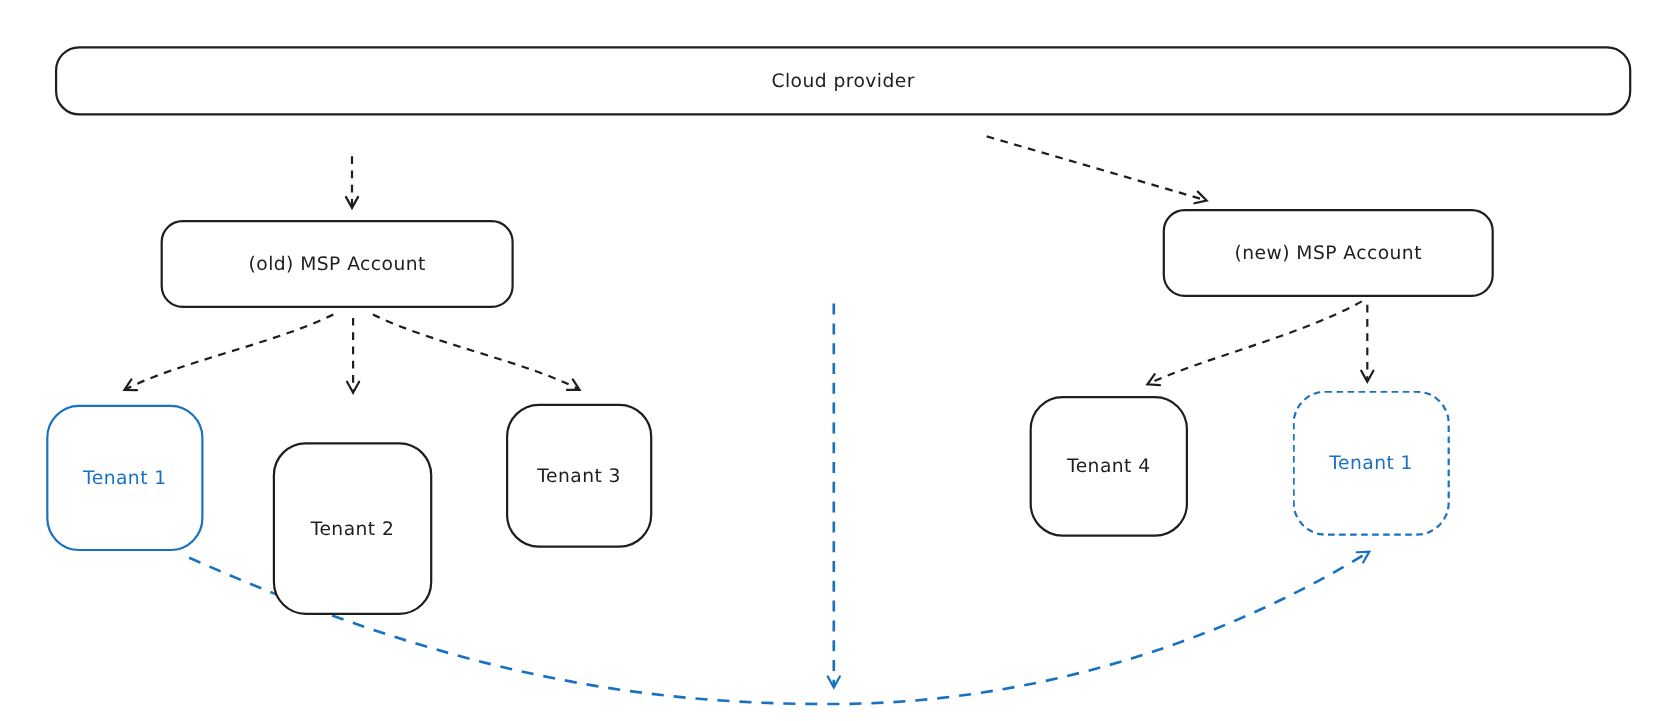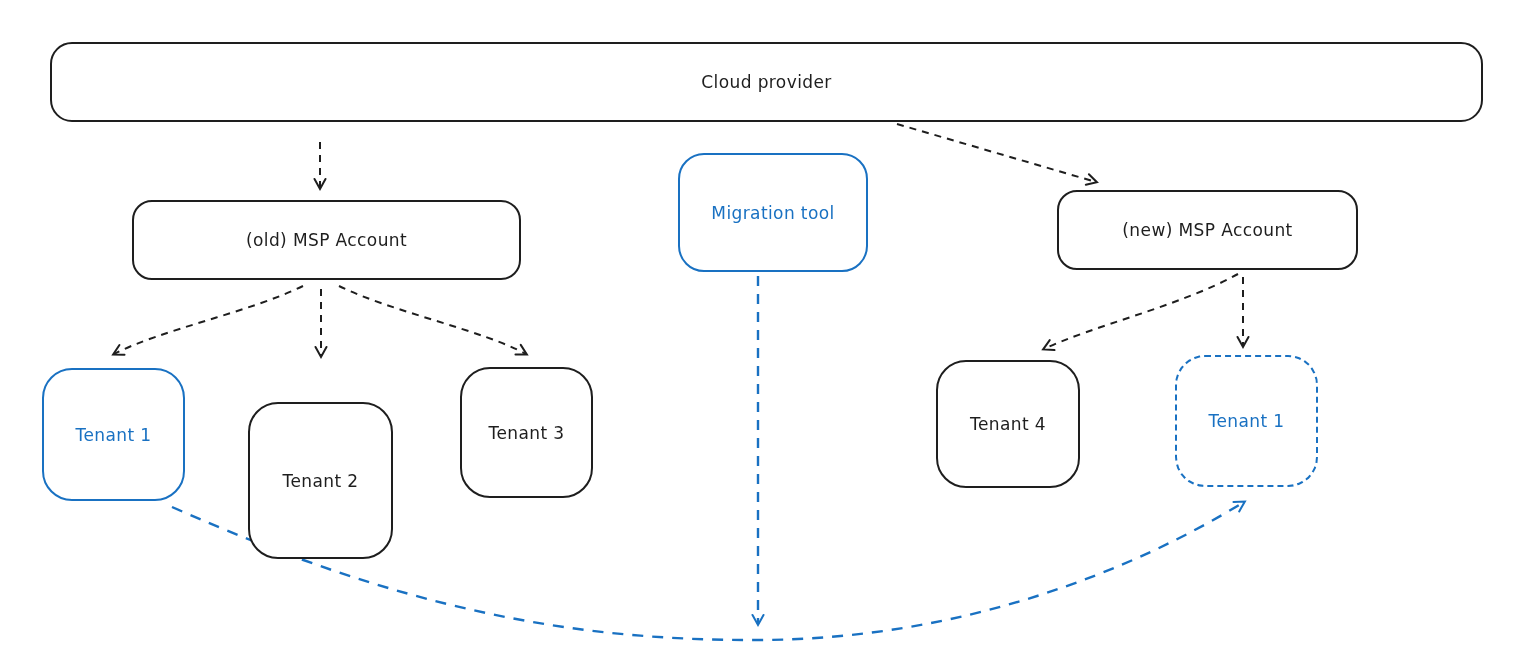--- a/index.html
+++ b/index.html
@@ -32,22 +32,22 @@
     justify-content: center;
     color: #1e1e1e;
     font-size: 17px;
     letter-spacing: 0.4px;
     text-align: center;
   }
   .node .label { white-space: nowrap; }
   .node.blue   { border-color: #1971c2; color: #1971c2; }
   .node.dashed { border-style: dashed; }
 
-  .cloud-provider { left: 50px;  top: 42px;  width: 1433px; height: 80px;  border-radius: 22px; }
-  .old-msp        { left: 132px; top: 200px; width: 389px;  height: 80px;  border-radius: 20px; }
+  .cloud-provider { left: 50px;  top: 42px;  width: 1433px; height: 63px;  border-radius: 22px; }
+  .old-msp        { left: 146px; top: 200px; width: 321px;  height: 80px;  border-radius: 20px; }
   .migration-tool { left: 678px; top: 153px; width: 190px;  height: 119px; border-radius: 26px; }
   .new-msp        { left: 1057px;top: 190px; width: 301px;  height: 80px;  border-radius: 20px; }
   .tenant-1-old   { left: 42px;  top: 368px; width: 143px;  height: 133px; border-radius: 30px; }
   .tenant-2       { left: 248px; top: 367px; width: 145px;  height: 157px; border-radius: 30px; margin-top: 35px; }
   .tenant-3       { left: 460px; top: 367px; width: 133px;  height: 131px; border-radius: 30px; }
   .tenant-4       { left: 936px; top: 360px; width: 144px;  height: 128px; border-radius: 30px; }
   .tenant-1-new   { left: 1175px;top: 355px; width: 143px;  height: 132px; border-radius: 30px; }
 </style>
 </head>
 <body>
@@ -84,23 +84,20 @@
   </svg>
 
   <div class="node cloud-provider">
     <span class="label">Cloud provider</span>
   </div>
 
   <div class="node old-msp">
     <span class="label">(old) MSP Account</span>
   </div>
 
-  <div class="node blue migration-tool">
-    <span class="label">Migration tool</span>
-  </div>
 
   <div class="node new-msp">
     <span class="label">(new) MSP Account</span>
   </div>
 
   <div class="node blue tenant-1-old">
     <span class="label">Tenant 1</span>
   </div>
 
   <div class="node tenant-2">

